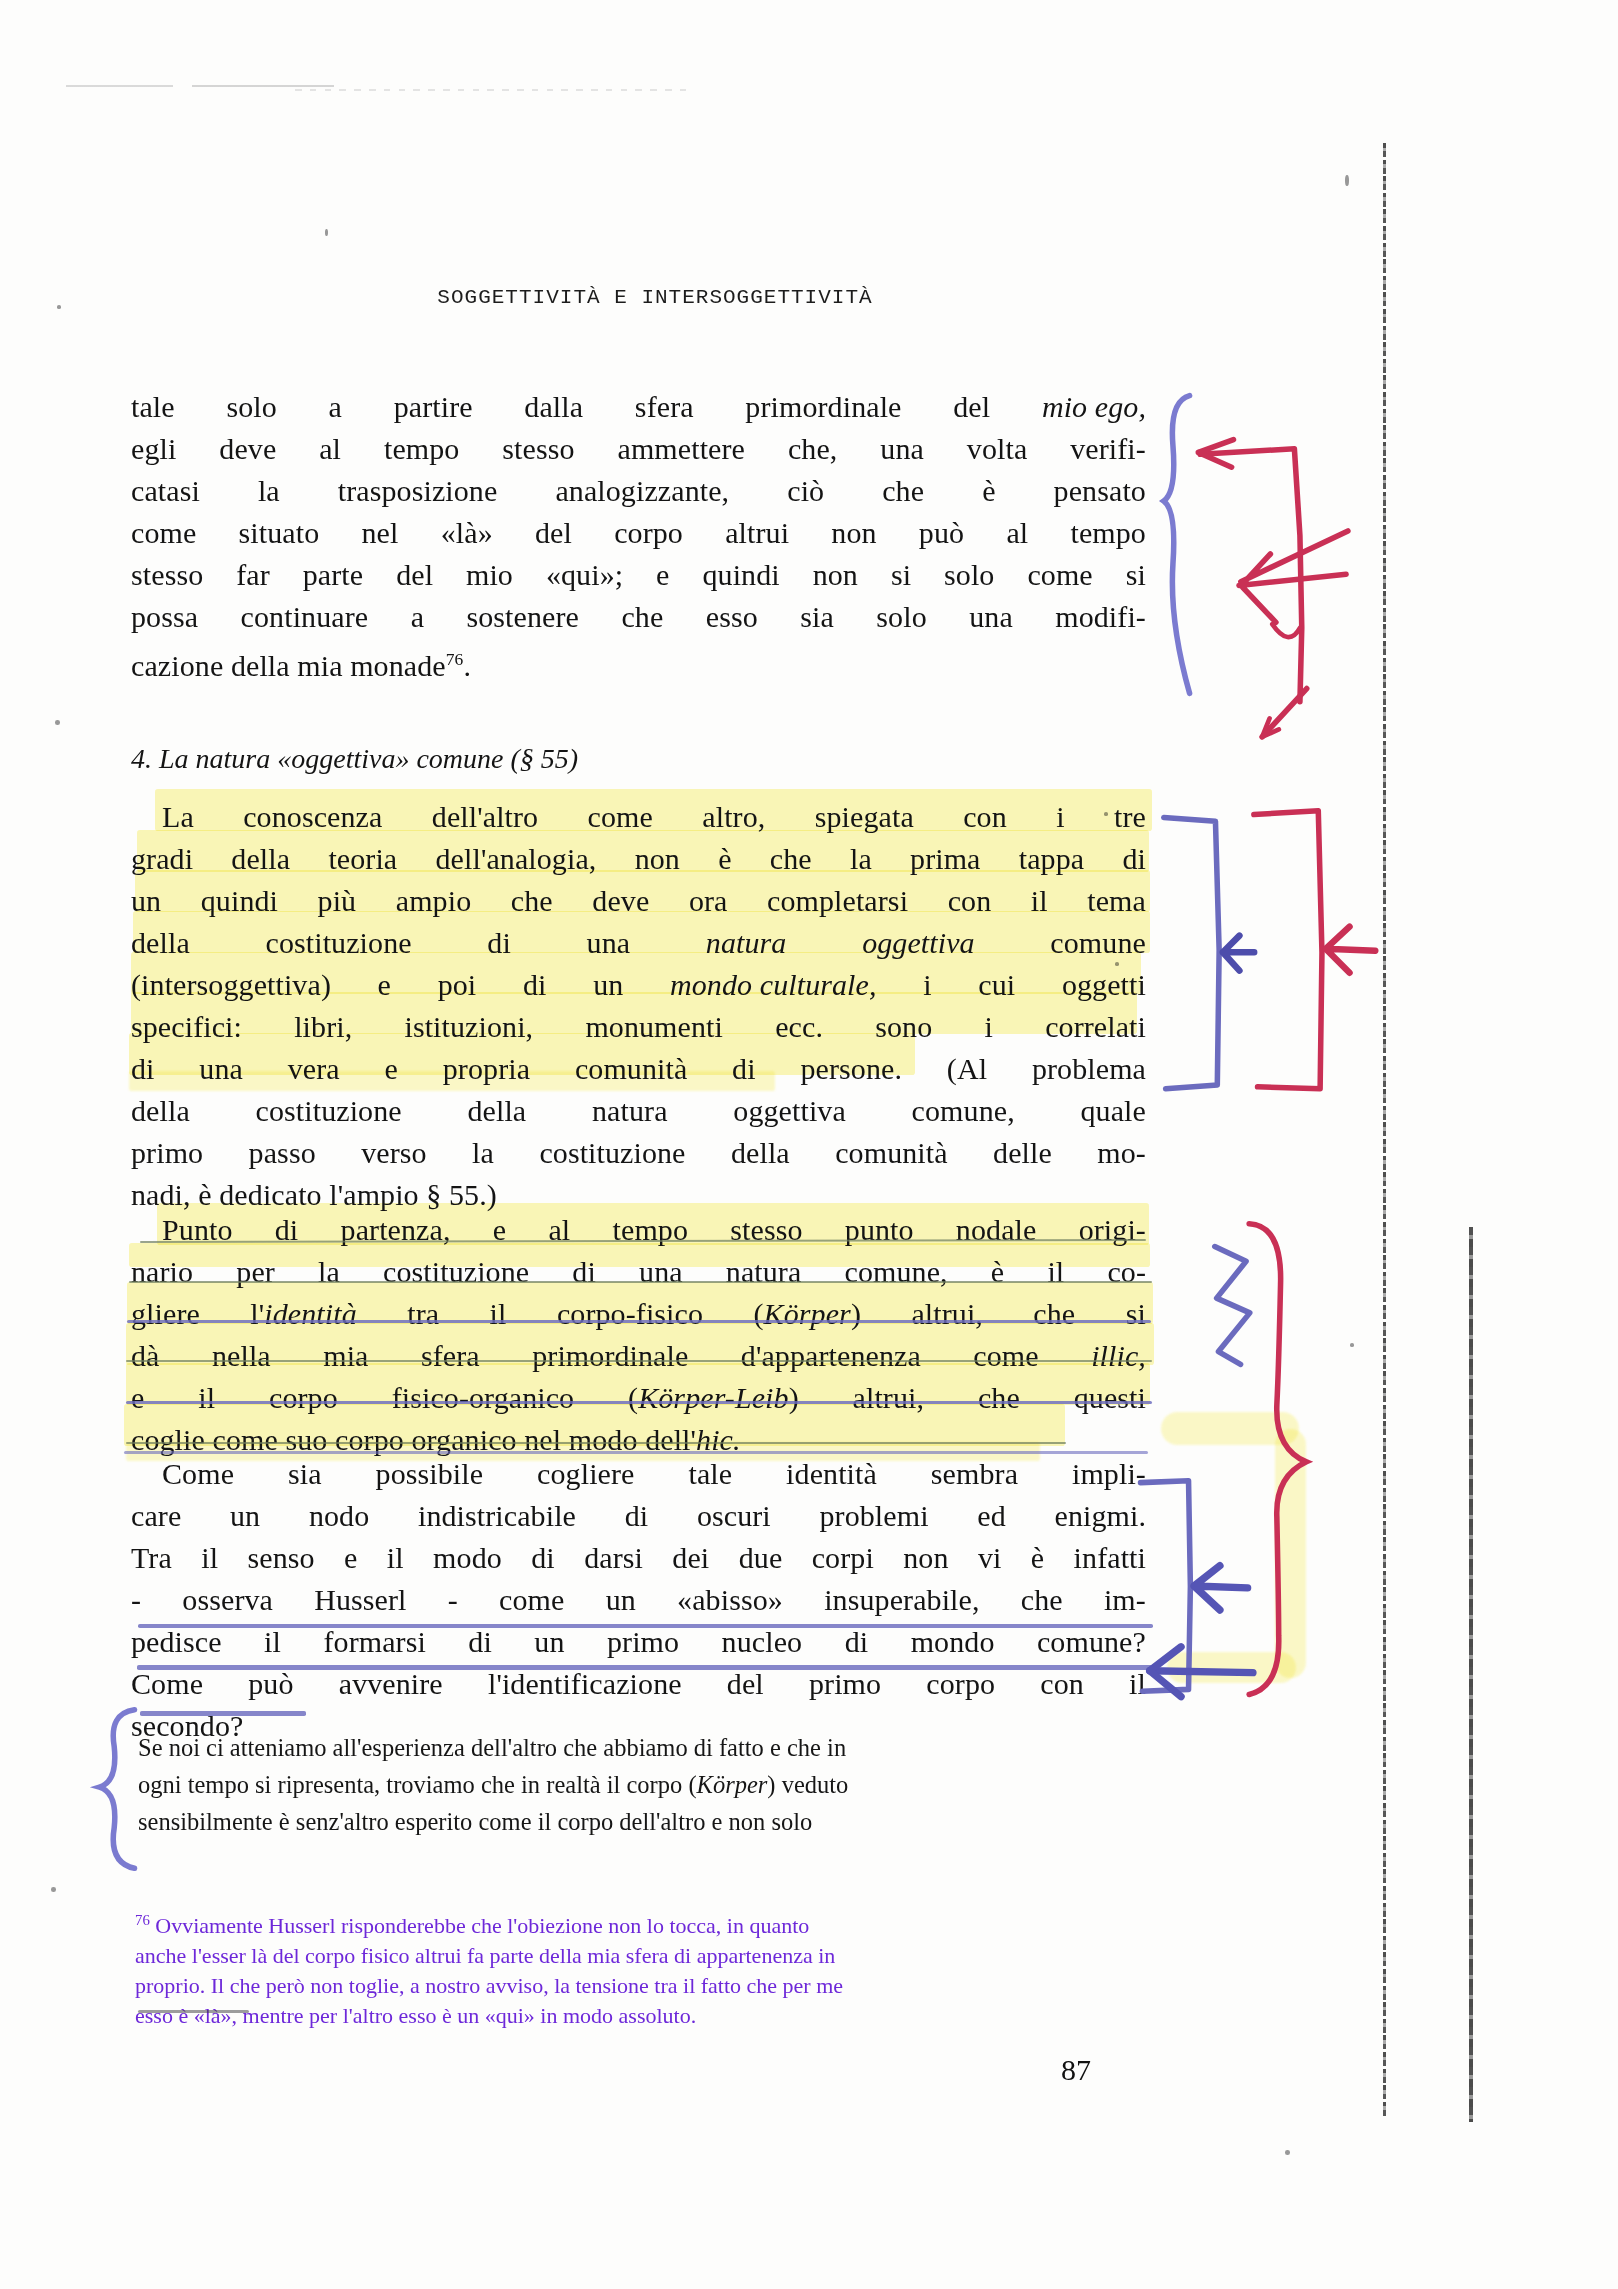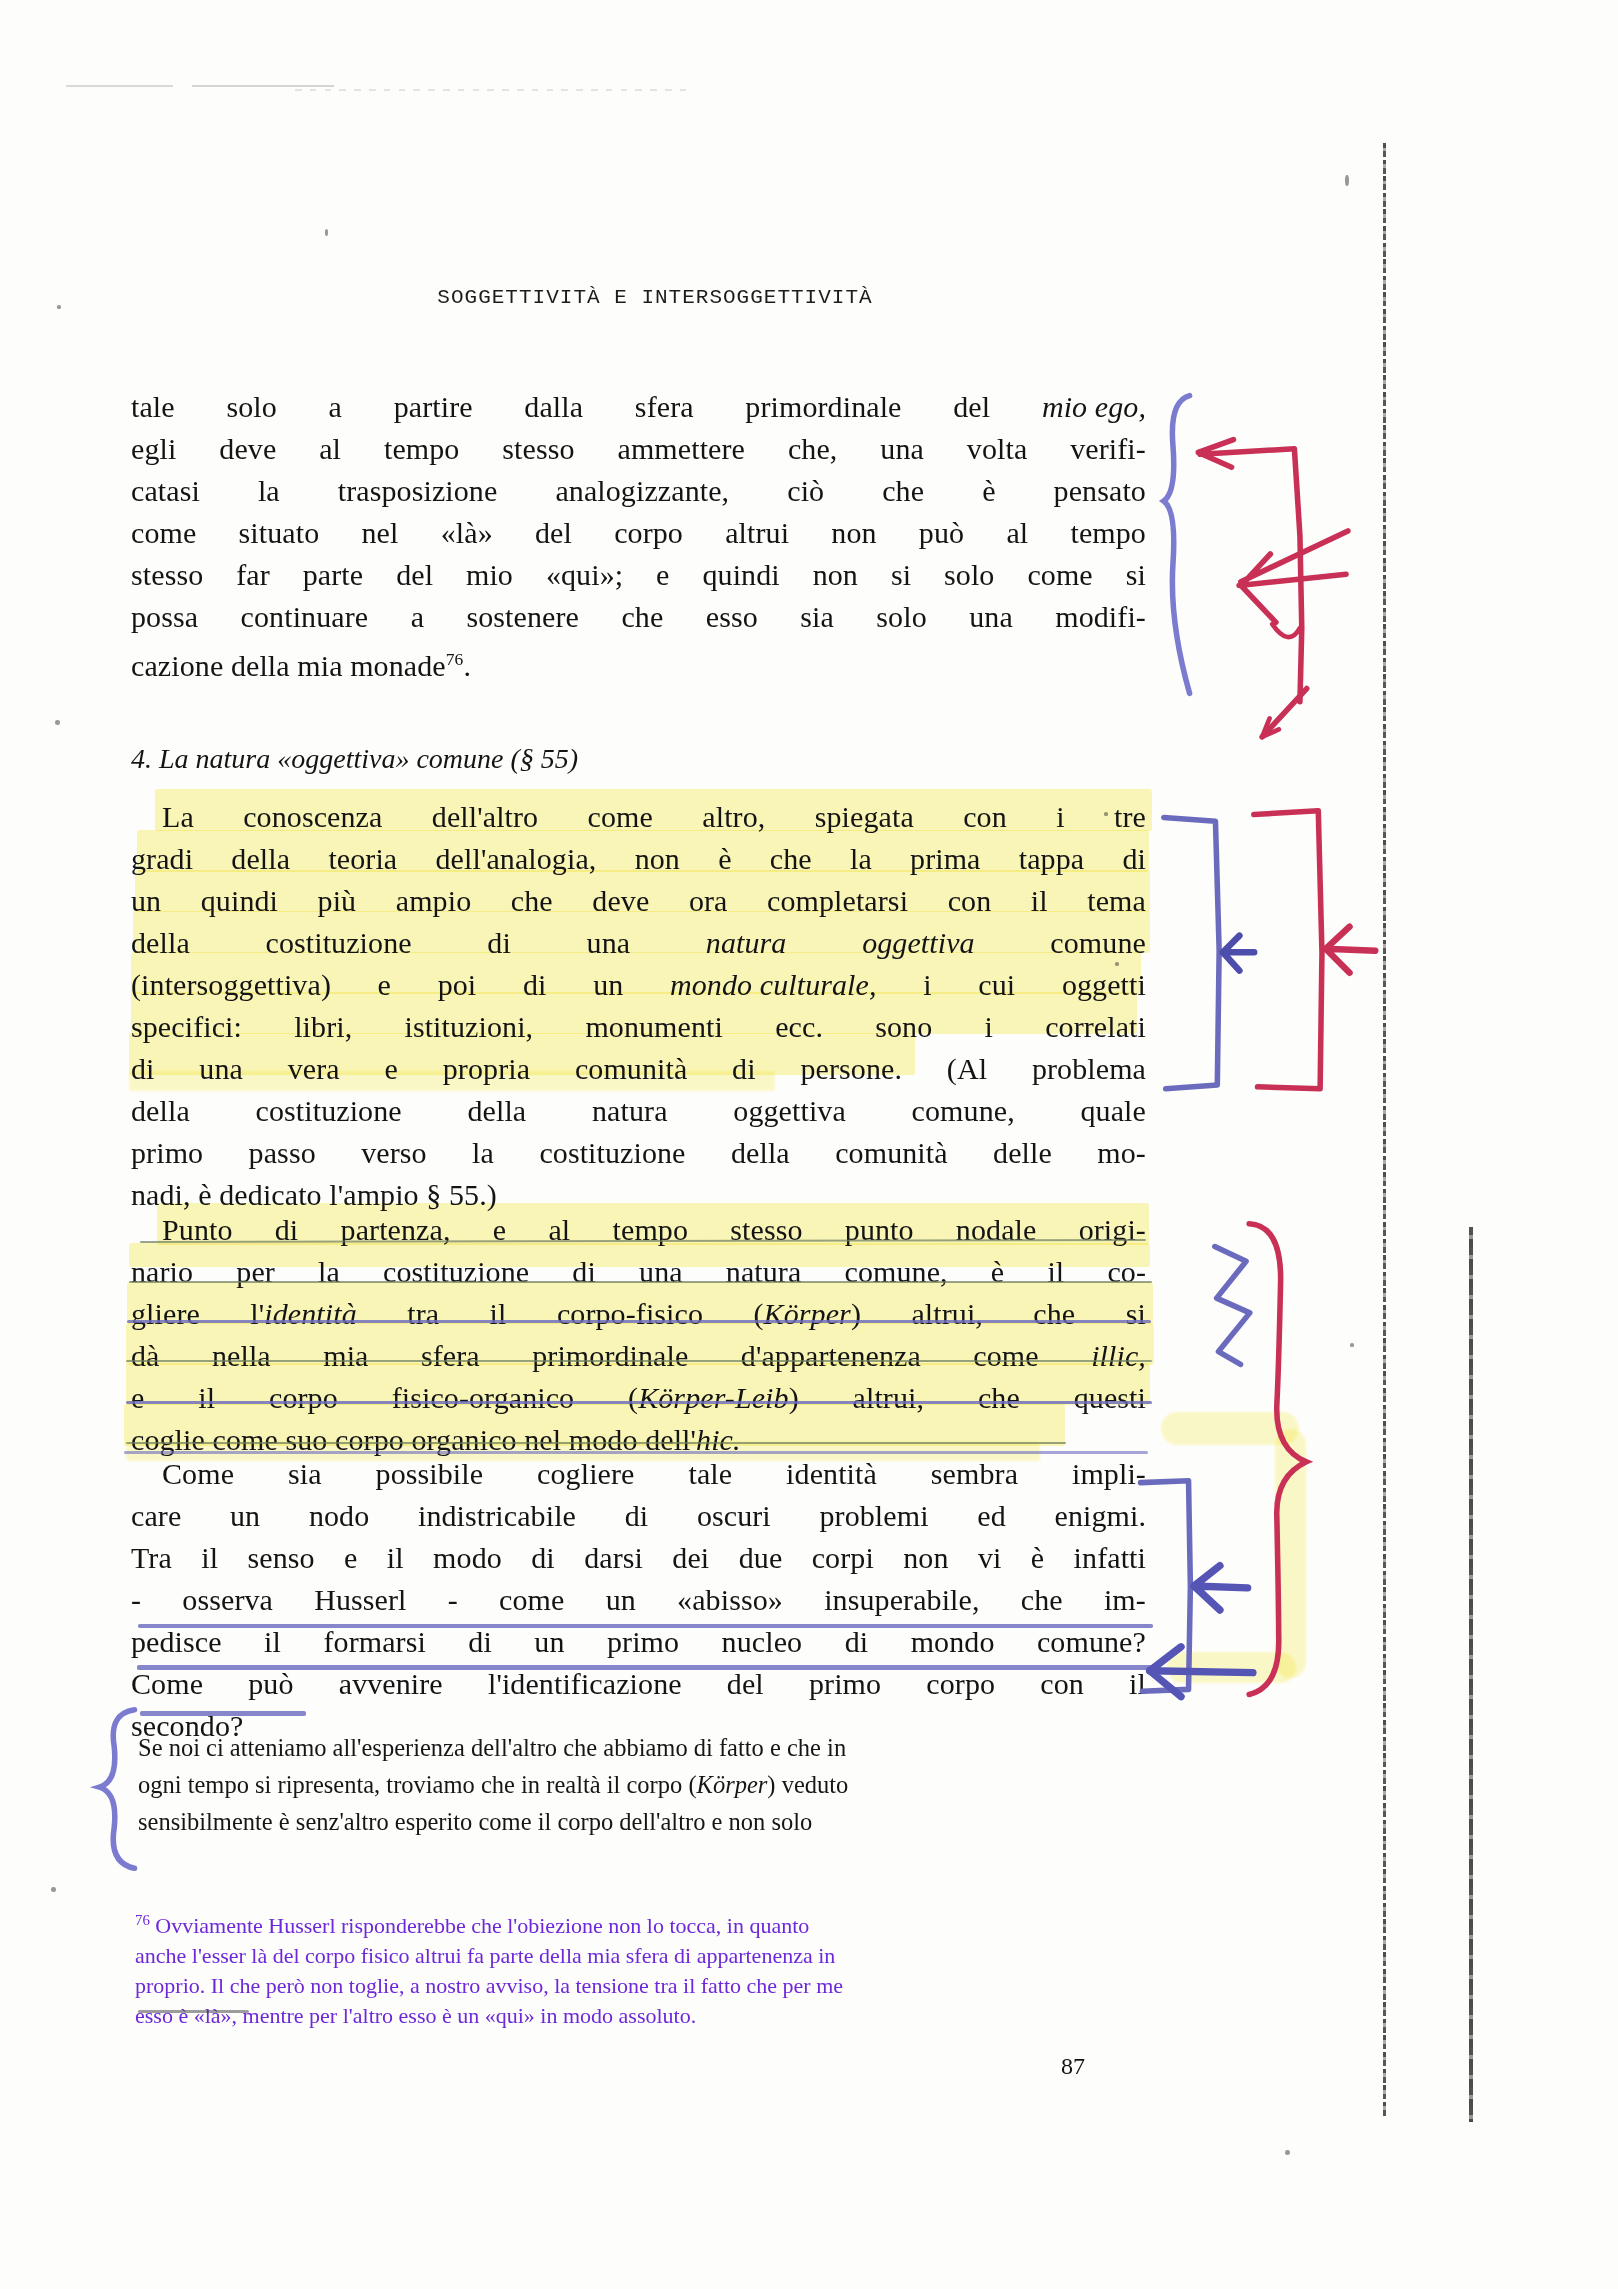--- a/index.html
+++ b/index.html
@@ -135,21 +135,21 @@
     line-height: 30px;
     color: #6d28d9;
     text-align: justify;
   }
   #footnote .ln { display:block; white-space: pre; }
   #footnote sup { font-size: 14.8px; vertical-align: super; }
 
   #page-number {
     position: absolute;
     left: 1061px; top: 2053px;
-    font-size: 24px;
+    font-size: 30px;
     color: #111;
   }
 </style>
 </head>
 <body>
 
 <div id="page">
 
   <div class="scan-noise" id="artifact-top-left"></div>
   <div class="scan-noise" id="artifact-top-right"></div>

